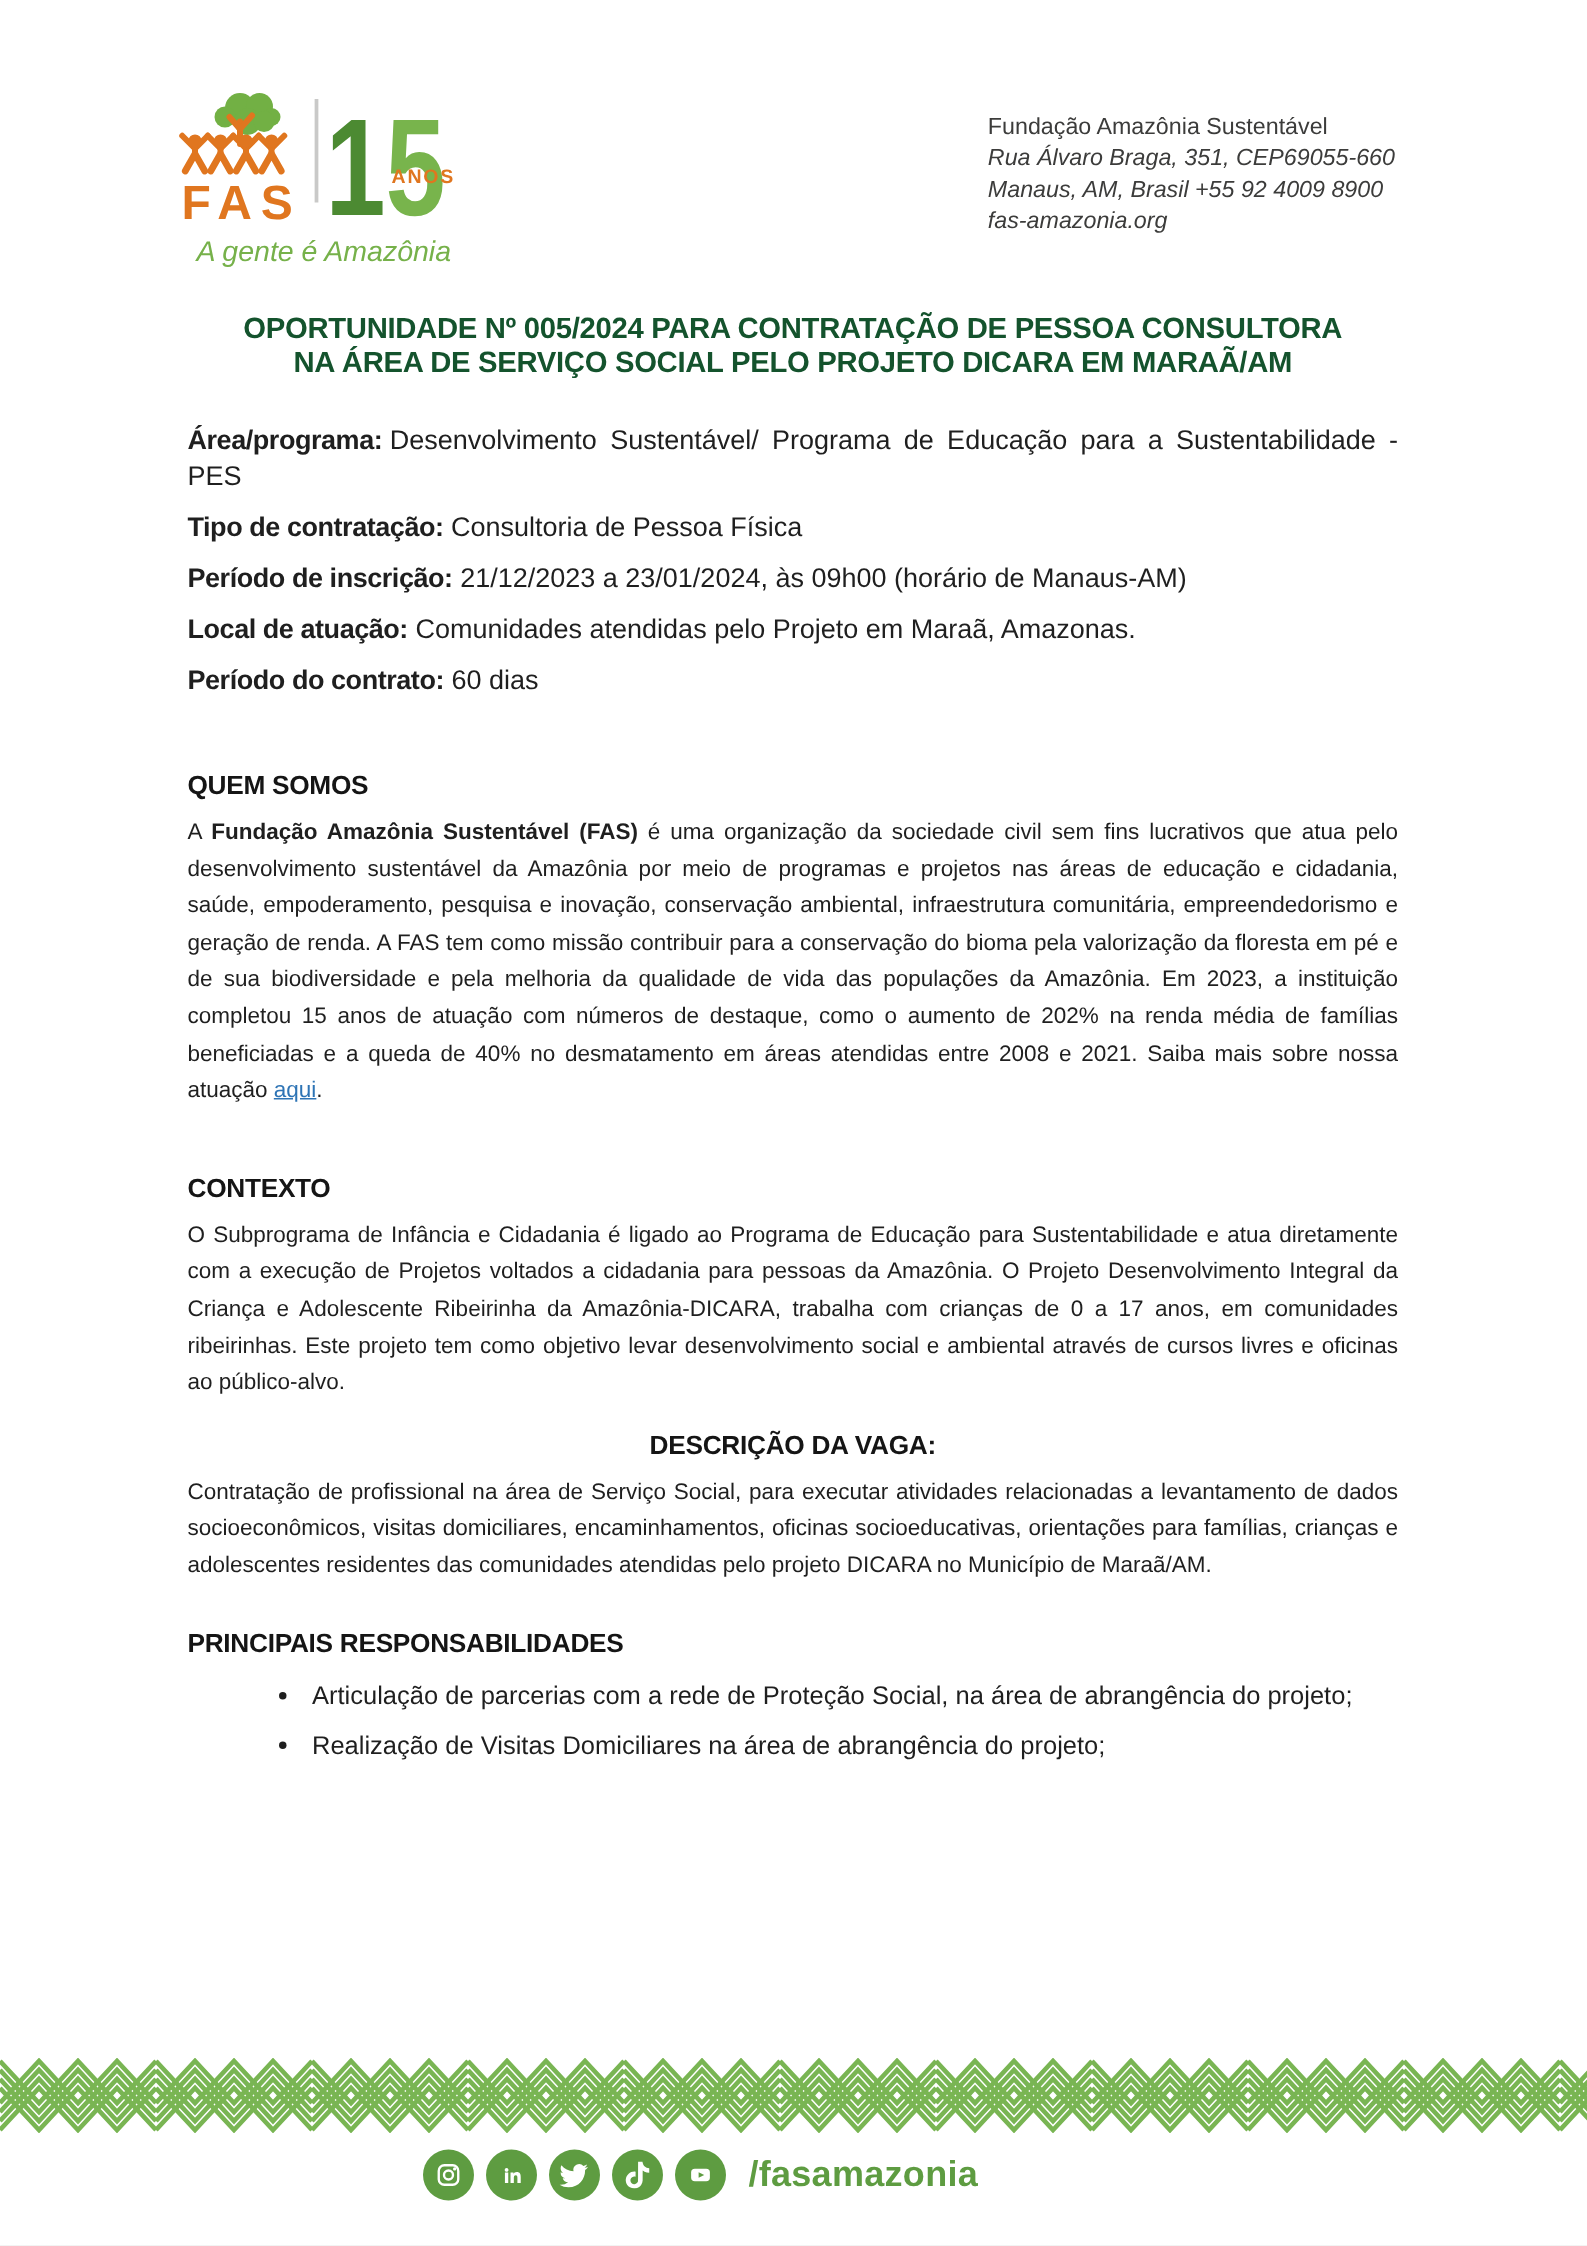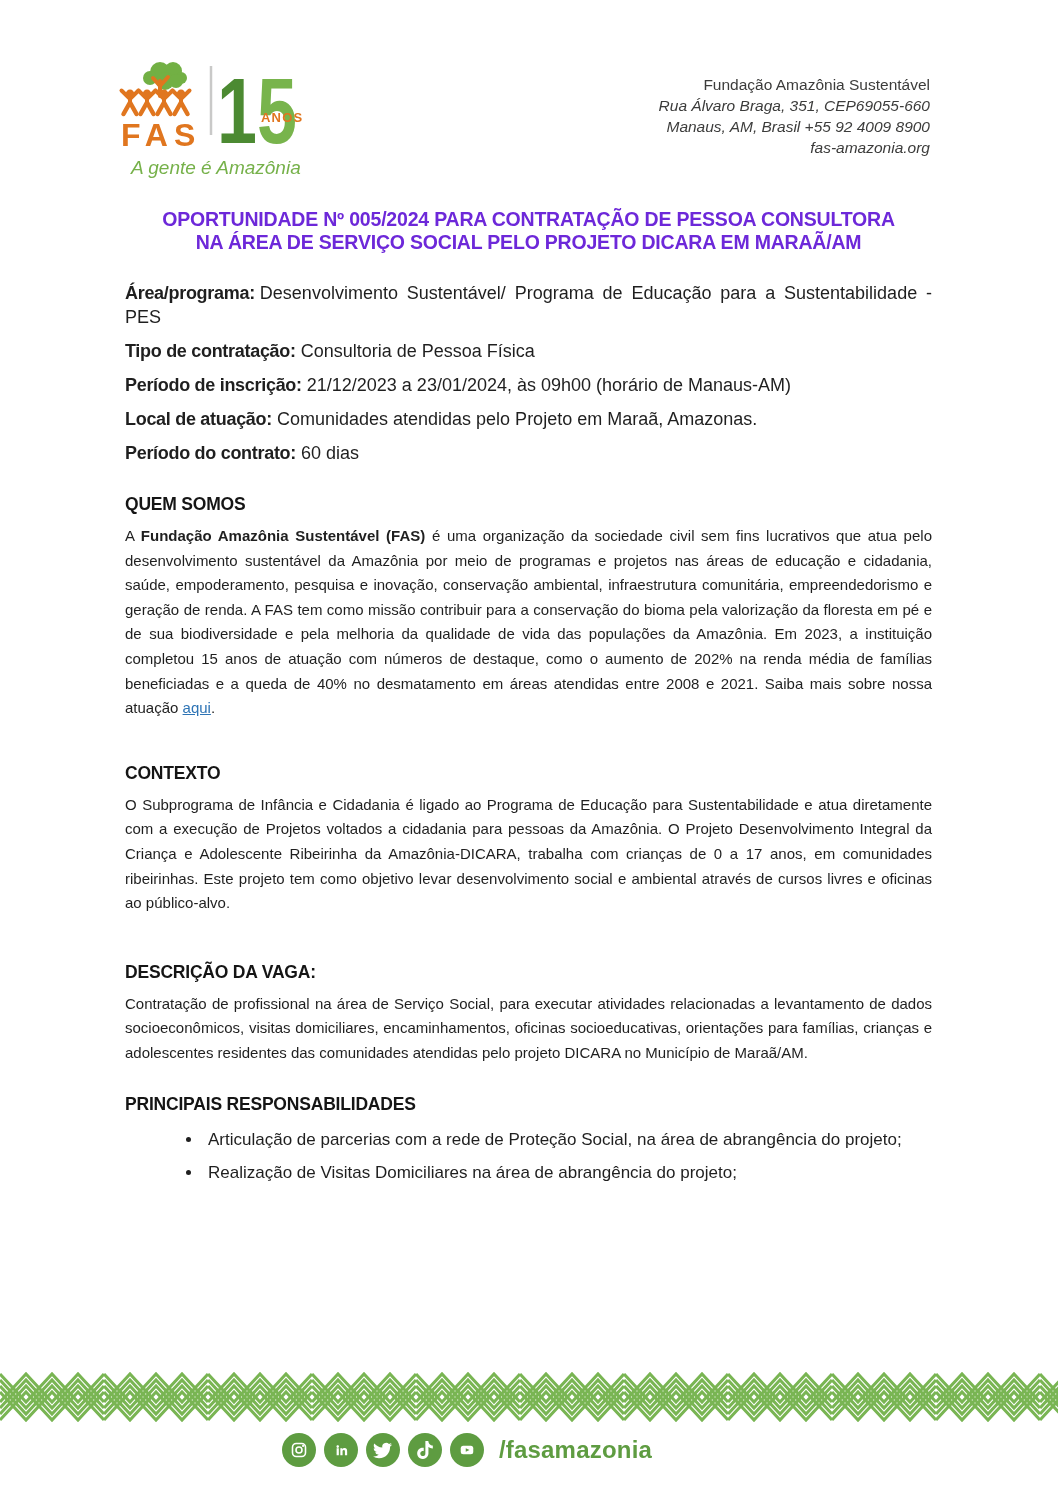--- a/index.html
+++ b/index.html
@@ -4,33 +4,33 @@
 <style>
   html,body{margin:0;padding:0;background:#e9e9e9;}
   .page{
     position:relative;width:1058px;height:1497px;margin:0 auto;background:#ffffff;
     font-family:"Liberation Sans",sans-serif;color:#1f1f1f;overflow:hidden;
   }
   
   .header{display:flex;justify-content:space-between;align-items:flex-start;padding:58px 128px 0 118px;}
   .logo-svg{display:block;}
   svg text{font-family:"Liberation Sans",sans-serif;}
-  .contact{text-align:right;font-size:15.5px;line-height:21px;color:#3c3c3b;padding-top:16px;}
+  .contact{font-size:15.5px;line-height:21px;color:#3c3c3b;padding-top:16px;}
   .contact .it{font-style:italic;}
   
   .content{padding:0 126px 0 125px;}
-  .title{font-size:19.5px;font-weight:bold;letter-spacing:-0.2px;color:#6d28d9;
+  .title{font-size:19.5px;font-weight:bold;letter-spacing:-0.2px;color:#14532d;
          text-align:center;line-height:23px;margin:22px 0 0 0;}
   .field{font-size:18px;line-height:24px;margin:10px 0;text-align:justify;}
   .field:first-of-type{margin-top:27px;}
   .label{font-weight:bold;letter-spacing:-0.3px;margin-right:5px;}
   .h2{font-size:17.5px;font-weight:bold;letter-spacing:-0.2px;margin:0;line-height:24px;color:#151515;}
-  .mt-quem{margin-top:27px;}
+  .mt-quem{margin-top:46px;}
   .mt-ctx{margin-top:40px;}
-  .mt-desc{margin-top:44px;}
+  .mt-desc{margin-top:16px;text-align:center;}
   .mt-resp{margin-top:26px;}
   .para{font-size:15px;line-height:24.6px;text-align:justify;margin:8px 0 0 0;}
   .link{color:#2e74b5;text-decoration:underline;cursor:pointer;}
   ul.bullets{margin:12px 0 0 0;padding-left:78px;}
   ul.bullets li{font-size:17px;line-height:24.5px;margin-bottom:9px;padding-left:5px;text-align:justify;}
   
   .zigzag{position:absolute;left:0;top:1372px;width:1058px;height:50px;}
   .social-row{position:absolute;left:0;top:1433px;width:934px;display:flex;justify-content:center;align-items:center;gap:8px;}
   .social-circle{width:34px;height:34px;border-radius:50%;background:#5e9c41;display:flex;align-items:center;justify-content:center;}
   .handle{font-size:24px;font-weight:bold;color:#5e9c41;margin-left:7px;letter-spacing:0.2px;}

